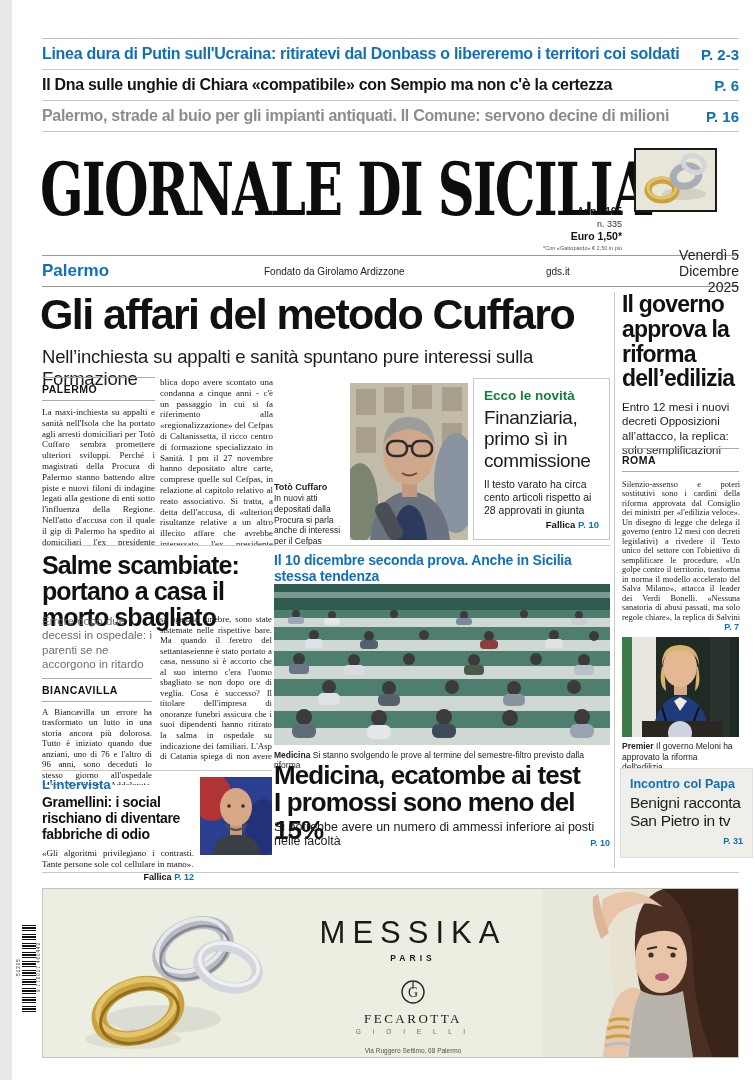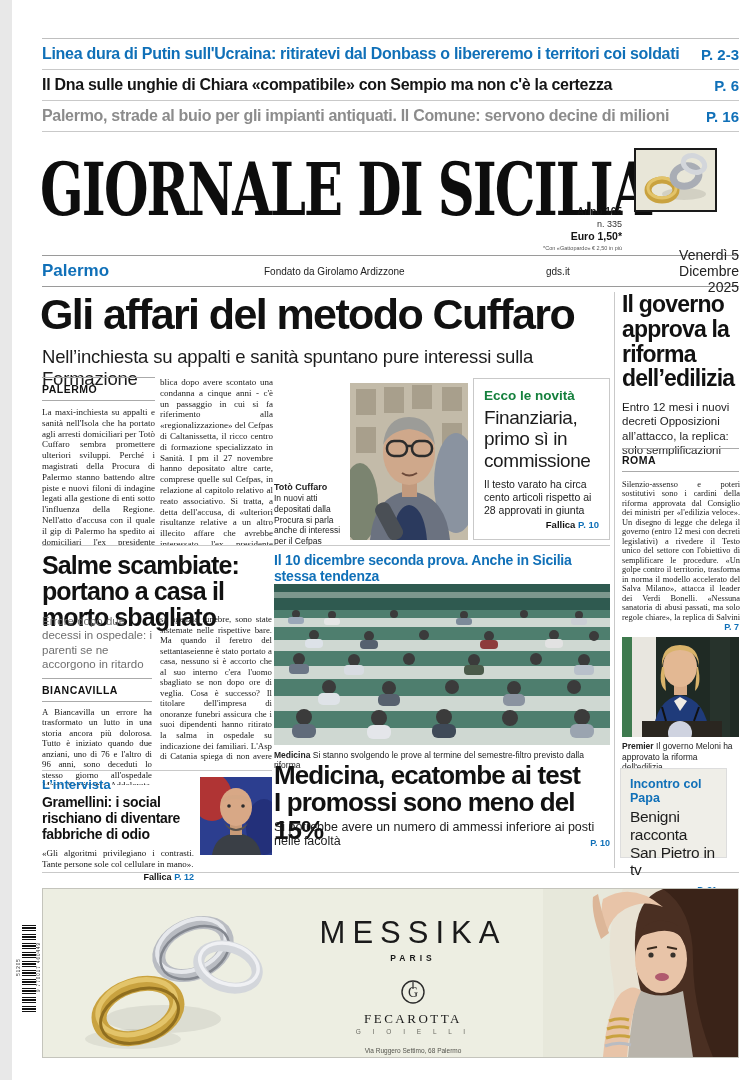--- a/index.html
+++ b/index.html
@@ -69,21 +69,21 @@
 
   
   .ed-hl { position:absolute; left:610px; top:292px; width:118px; font-size:23px; font-weight:bold; letter-spacing:-0.8px; line-height:1.08; color:#111; }
   .ed-sub { position:absolute; left:610px; top:400px; width:118px; font-size:11.5px; line-height:1.25; color:#1c1c1c; }
   .ed-kick { position:absolute; left:610px; top:448px; width:117px; }
   .ed-body { position:absolute; left:610px; top:480px; width:118px; height:142px; overflow:hidden; font-size:8.4px; line-height:1.13; }
   .ed-page { position:absolute; left:610px; top:622px; width:117px; text-align:right; font-size:9px; font-weight:bold; color:#1070b8; }
   .meloni-photo { position:absolute; left:610px; top:637px; width:117px; height:100px; overflow:hidden; background:#25302a; }
   .meloni-cap { position:absolute; left:610px; top:741px; width:117px; font-size:8.5px; line-height:1.25; color:#222; }
 
-  .papa-box { position:absolute; left:608px; top:768px; width:107px; height:90px; background:#efeee8; border:1px solid #ddd; padding:8px 9px; }
+  .papa-box { position:absolute; left:608px; top:768px; width:133px; height:90px; background:#efeee8; border:1px solid #ddd; padding:8px 9px; }
   .papa-box .pk { color:#1070b8; font-weight:bold; font-size:12.5px; }
   .papa-box .ph { font-size:15.5px; color:#1c1c1c; line-height:1.15; margin-top:3px; letter-spacing:-0.3px;}
   .papa-box .pp { text-align:right; font-size:9px; font-weight:bold; color:#1070b8; margin-top:6px; }
 
   
   .salme-hl { position:absolute; left:30px; top:552px; width:235px; font-size:25px; font-weight:bold; letter-spacing:-0.9px; line-height:1.04; color:#111; }
   .salme-left { position:absolute; left:30px; top:614px; width:110px; }
   .salme-sub { font-size:11.5px; line-height:1.25; color:#6f6f6f; margin-bottom:6px; }
   .salme-body-l { font-family:"Liberation Serif", serif; font-size:8.8px; line-height:1.2; text-align:justify; margin-top:5px; height:78px; overflow:hidden;}
   .salme-right { position:absolute; left:148px; top:614px; width:112px; height:150px; overflow:hidden; }

